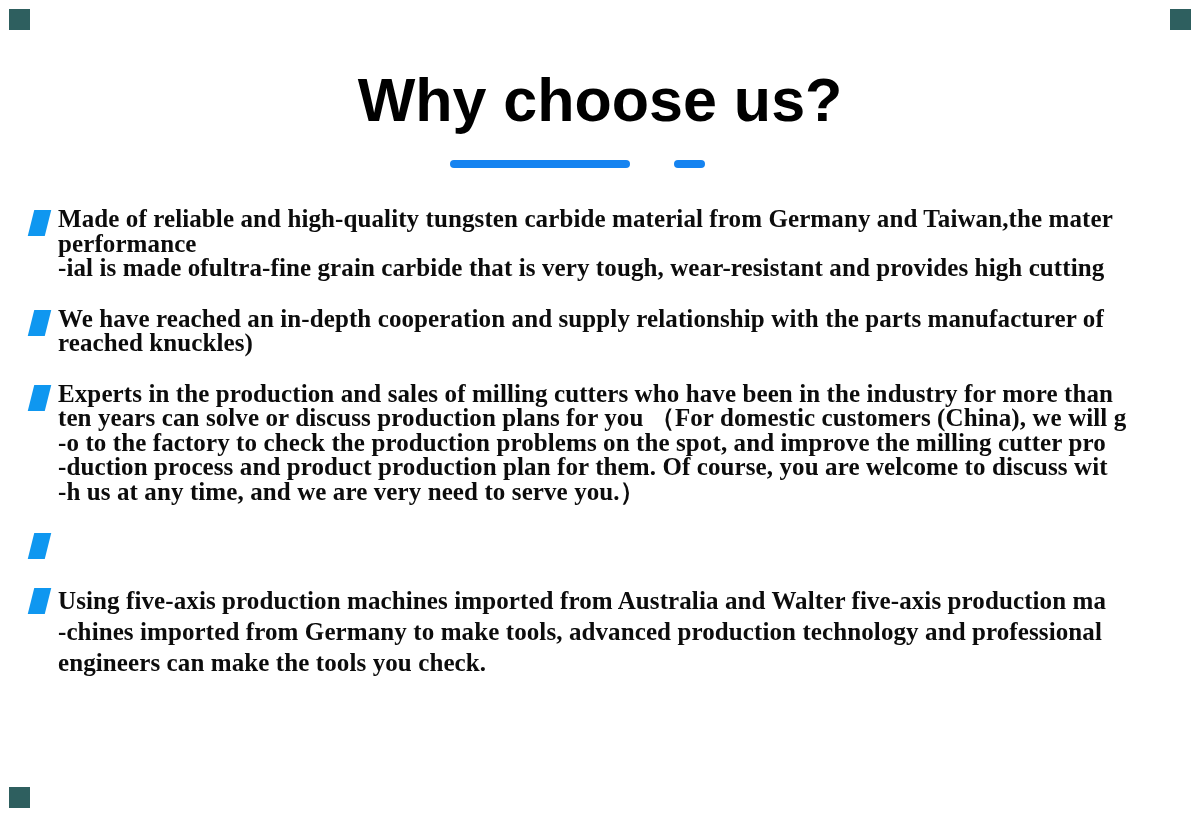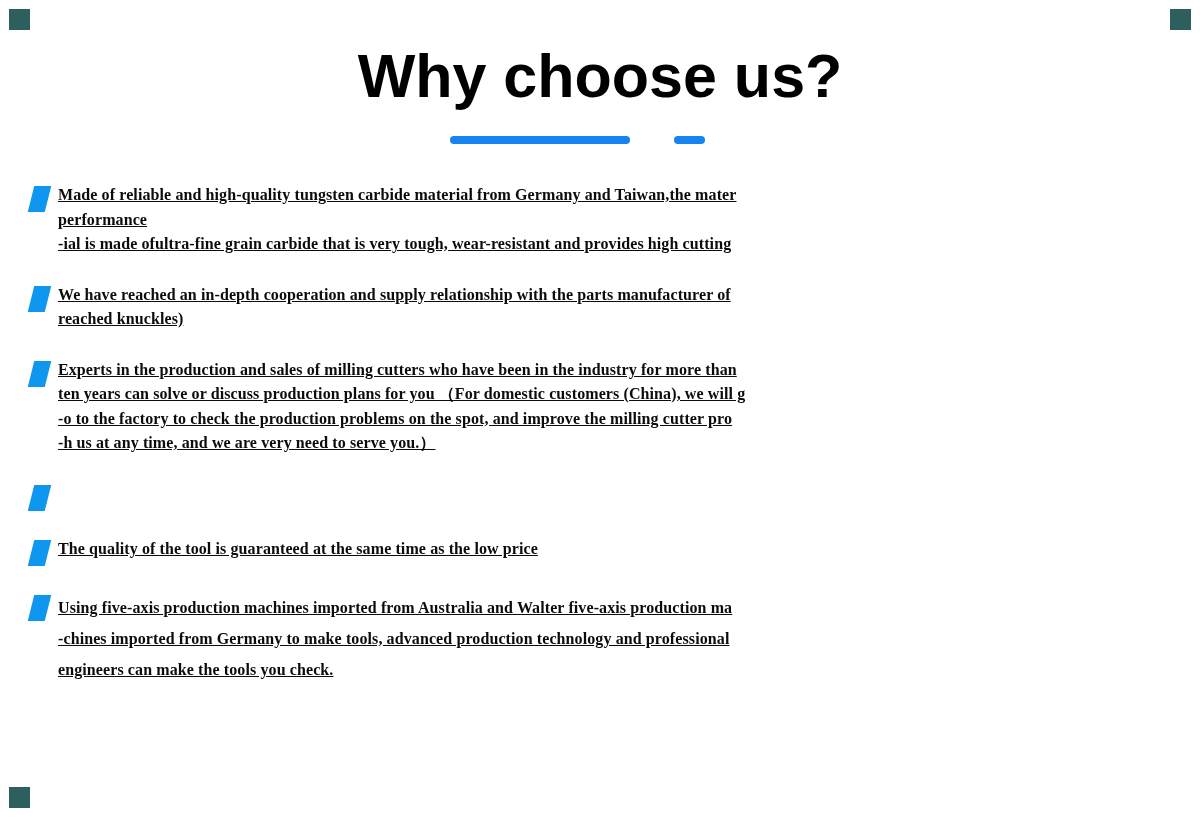--- a/index.html
+++ b/index.html
@@ -24,21 +24,21 @@
     width: 21px;
     height: 21px;
     background: var(--corner);
   }
   .fid.tl { left: 9px;  top: 9px; }
   .fid.tr { right: 9px; top: 9px; }
   .fid.bl { left: 9px;  bottom: 10px; }
 
   h1.page-title {
     margin: 0;
-    padding-top: 44px;
+    padding-top: 68px;
     text-align: center;
     font-family: "Liberation Sans", sans-serif;
     font-weight: bold;
     font-size: 61px;
     line-height: 1.05;
     letter-spacing: 0px;
     color: #000000;
   }
   .title-underline {
     display: flex;
@@ -67,24 +67,23 @@
     flex: none;
     display: inline-block;
     width: 17px;
     height: 26px;
     background: var(--marker-blue);
     transform: skewX(-14deg);
     margin: 3px 10px 0 7px;
   }
   .bullet-text {
     font-weight: bold;
-    font-size: 16px;
+    font-size: 25px;
     line-height: 24.5px;
     letter-spacing: 0.1px;
-    text-decoration: underline;
   }
   .bullet-text div { white-space: nowrap; }
   .bullet-item:last-child .bullet-text { line-height: 31px; }
 </style>
 </head>
 <body>
 
 <div class="fid tl"></div>
 <div class="fid tr"></div>
 <div class="fid bl"></div>
@@ -111,31 +110,26 @@
         <div>We have reached an in-depth cooperation and supply relationship with the parts manufacturer of</div>
         <div>reached knuckles)</div>
       </div>
     </div>
     <div class="bullet-item">
       <span class="marker"></span>
       <div class="bullet-text">
         <div>Experts in the production and sales of milling cutters who have been in the industry for more than</div>
         <div>ten years can solve or discuss production plans for you （For domestic customers (China), we will g</div>
         <div>-o to the factory to check the production problems on the spot, and improve the milling cutter pro</div>
+        <div>-duction process and product production plan for them. Of course, you are welcome to discuss wit</div>
         <div>-h us at any time, and we are very need to serve you.）</div>
       </div>
     </div>
     <div class="bullet-item">
       <span class="marker"></span>
-    </div>
-    <div class="bullet-item">
-      <span class="marker"></span>
-      <div class="bullet-text">
-        <div>The quality of the tool is guaranteed at the same time as the low price</div>
-      </div>
     </div>
     <div class="bullet-item">
       <span class="marker"></span>
       <div class="bullet-text">
         <div>Using five-axis production machines imported from Australia and Walter five-axis production ma</div>
         <div>-chines imported from Germany to make tools, advanced production technology and professional</div>
         <div>engineers can make the tools you check.</div>
       </div>
     </div>
   </div>

